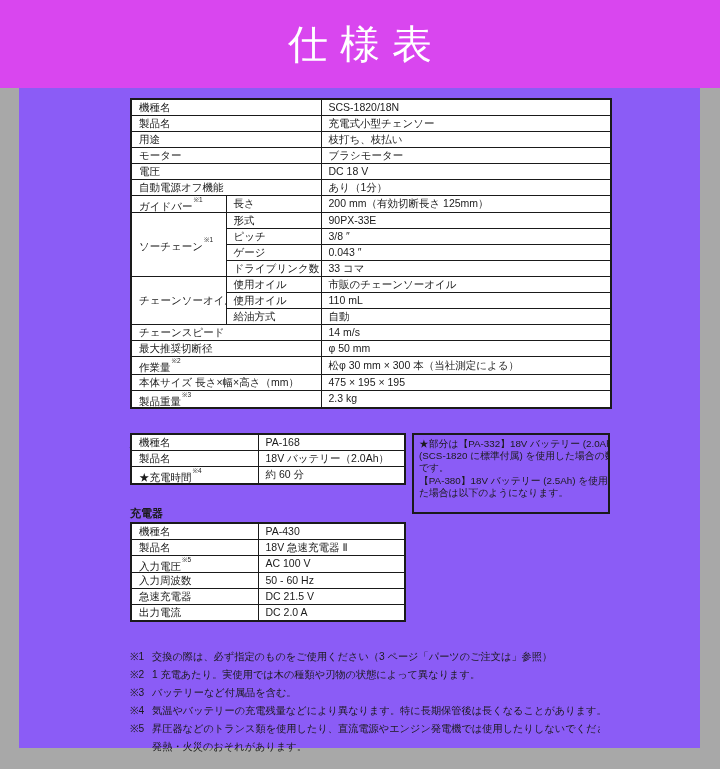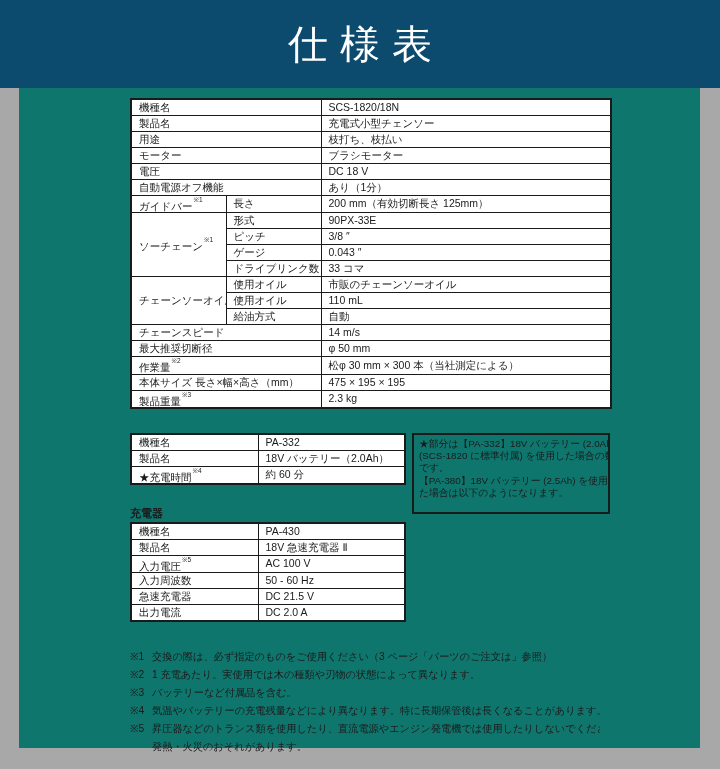--- a/index.html
+++ b/index.html
@@ -6,33 +6,33 @@
   html, body { width: 720px; height: 769px; }
   body {
     position: relative;
     background: #ffffff;
     font-family: "Liberation Sans", sans-serif;
     color: #1a1a1a;
     overflow: hidden;
   }
   .header-band {
     position: absolute; left: 0; top: 0; width: 720px; height: 88px;
-    background: #0c4a6e;
+    background: #d946ef;
     display: flex; align-items: center; justify-content: center;
   }
   .page-title {
     color: #ffffff; font-size: 40px; font-weight: 500;
     letter-spacing: 12px; padding-left: 12px;
   }
   .margin-left  { position: absolute; left: 0;    top: 88px;  width: 19px;  height: 660px; background: #a8a8a8; }
   .margin-right { position: absolute; left: 700px; top: 88px; width: 20px;  height: 660px; background: #a8a8a8; }
   .margin-bottom{ position: absolute; left: 0;    top: 748px; width: 720px; height: 21px;  background: #a8a8a8; }
   .content {
     position: absolute; left: 19px; top: 88px; width: 681px; height: 660px;
-    background: #0f766e;
+    background: #8b5cf6;
   }
   table { border-collapse: collapse; table-layout: fixed; position: absolute; background: #fff; }
   td {
     border: 1px solid #1a1a1a;
     font-size: 10.5px; line-height: 13px;
     padding: 0 7px; height: 16px;
     vertical-align: middle; white-space: nowrap; overflow: hidden;
   }
   sup { font-size: 6.5px; position: relative; top: -3px; margin-left: 1px; }
   .main-table    { left: 111px; top: 10px;  width: 480px; border: 2px solid #1a1a1a; }
@@ -159,21 +159,21 @@
   <div class="section-heading battery-heading">バッテリー</div>
 
   <table class="battery-table">
     <colgroup>
         <col style="width:127px">
         <col style="width:147px">
       </colgroup>
     <tbody>
         <tr>
       <td>機種名</td>
-      <td>PA-332</td>
+      <td>PA-168</td>
     </tr>
     <tr>
       <td>製品名</td>
       <td>18V バッテリー（2.0Ah）</td>
     </tr>
     <tr>
       <td><span>★充電時間</span><sup>※4</sup></td>
       <td>約 60 分</td>
     </tr>
   </tbody>

